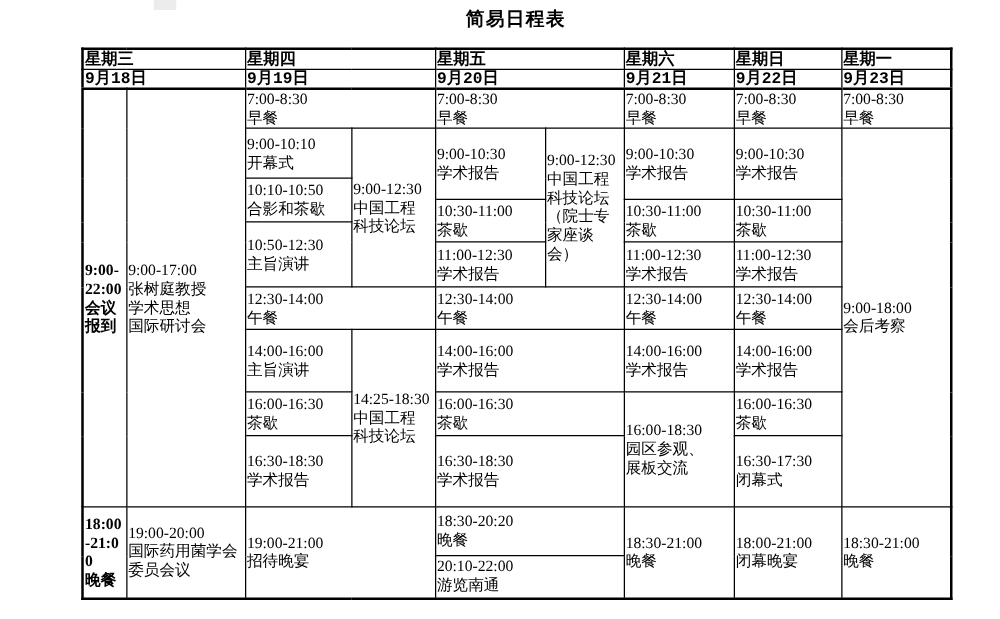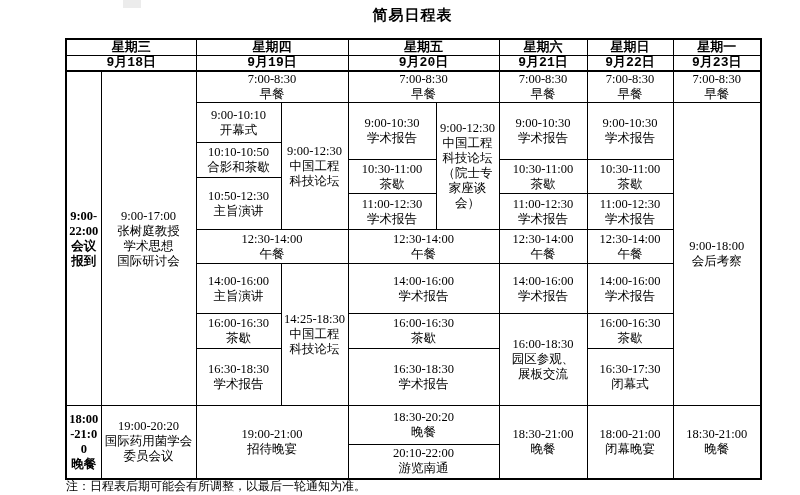--- a/index.html
+++ b/index.html
@@ -32,21 +32,20 @@
   table.schedule {
     position: absolute;
     left: 65px; top: 38px;
     width: 695px;
     border-collapse: collapse;
     table-layout: fixed;
     border: 2px solid #000000;
   }
   table.schedule td {
     border: 1px solid #000000;
-    text-align: center;
     vertical-align: middle;
     padding: 0 1px;
     font-size: 12.5px;
     line-height: 15px;
     white-space: pre-line;
     overflow: hidden;
   }
   table.schedule tr.hrow td {
     font-weight: bold;
     font-size: 13px;
@@ -215,21 +214,21 @@
 学术报告</td>
       <td colspan="2" class="day-r">16:30-18:30
 学术报告</td>
       <td class="day-r">16:30-17:30
 闭幕式</td>
     </tr>
 
     <tr style="height:39px">
       <td rowspan="2" class="narrow">18:00-21:00
 晚餐</td>
-      <td rowspan="2" class="day-r">19:00-20:20
+      <td rowspan="2" class="day-r">19:00-20:00
 国际药用菌学会
 委员会议</td>
       <td colspan="2" rowspan="2" class="day-r">19:00-21:00
 招待晚宴</td>
       <td colspan="2" class="day-r">18:30-20:20
 晚餐</td>
       <td rowspan="2" class="day-r">18:30-21:00
 晚餐</td>
       <td rowspan="2" class="day-r">18:00-21:00
 闭幕晚宴</td>
@@ -237,15 +236,14 @@
 晚餐</td>
     </tr>
 
     <tr style="height:34px">
       <td colspan="2" class="day-r">20:10-22:00
 游览南通</td>
     </tr>
   </tbody>
     </table>
 
-  <div class="footnote">注：日程表后期可能会有所调整，以最后一轮通知为准。</div>
 
 </div>
 
 </body></html>

